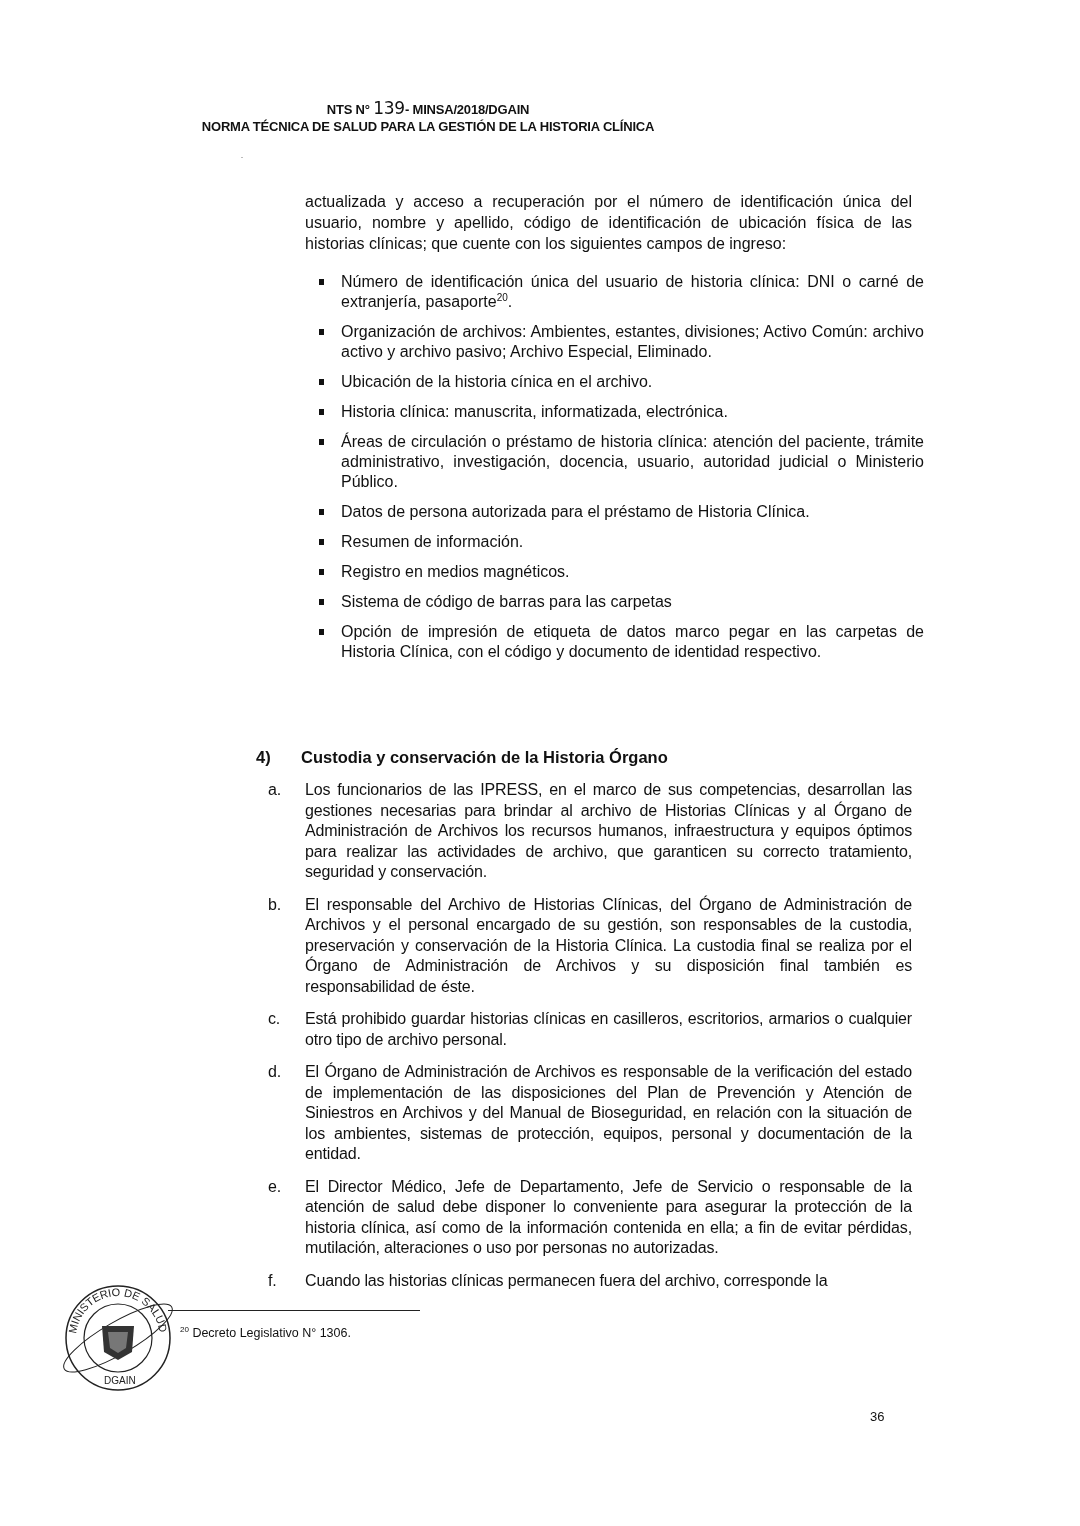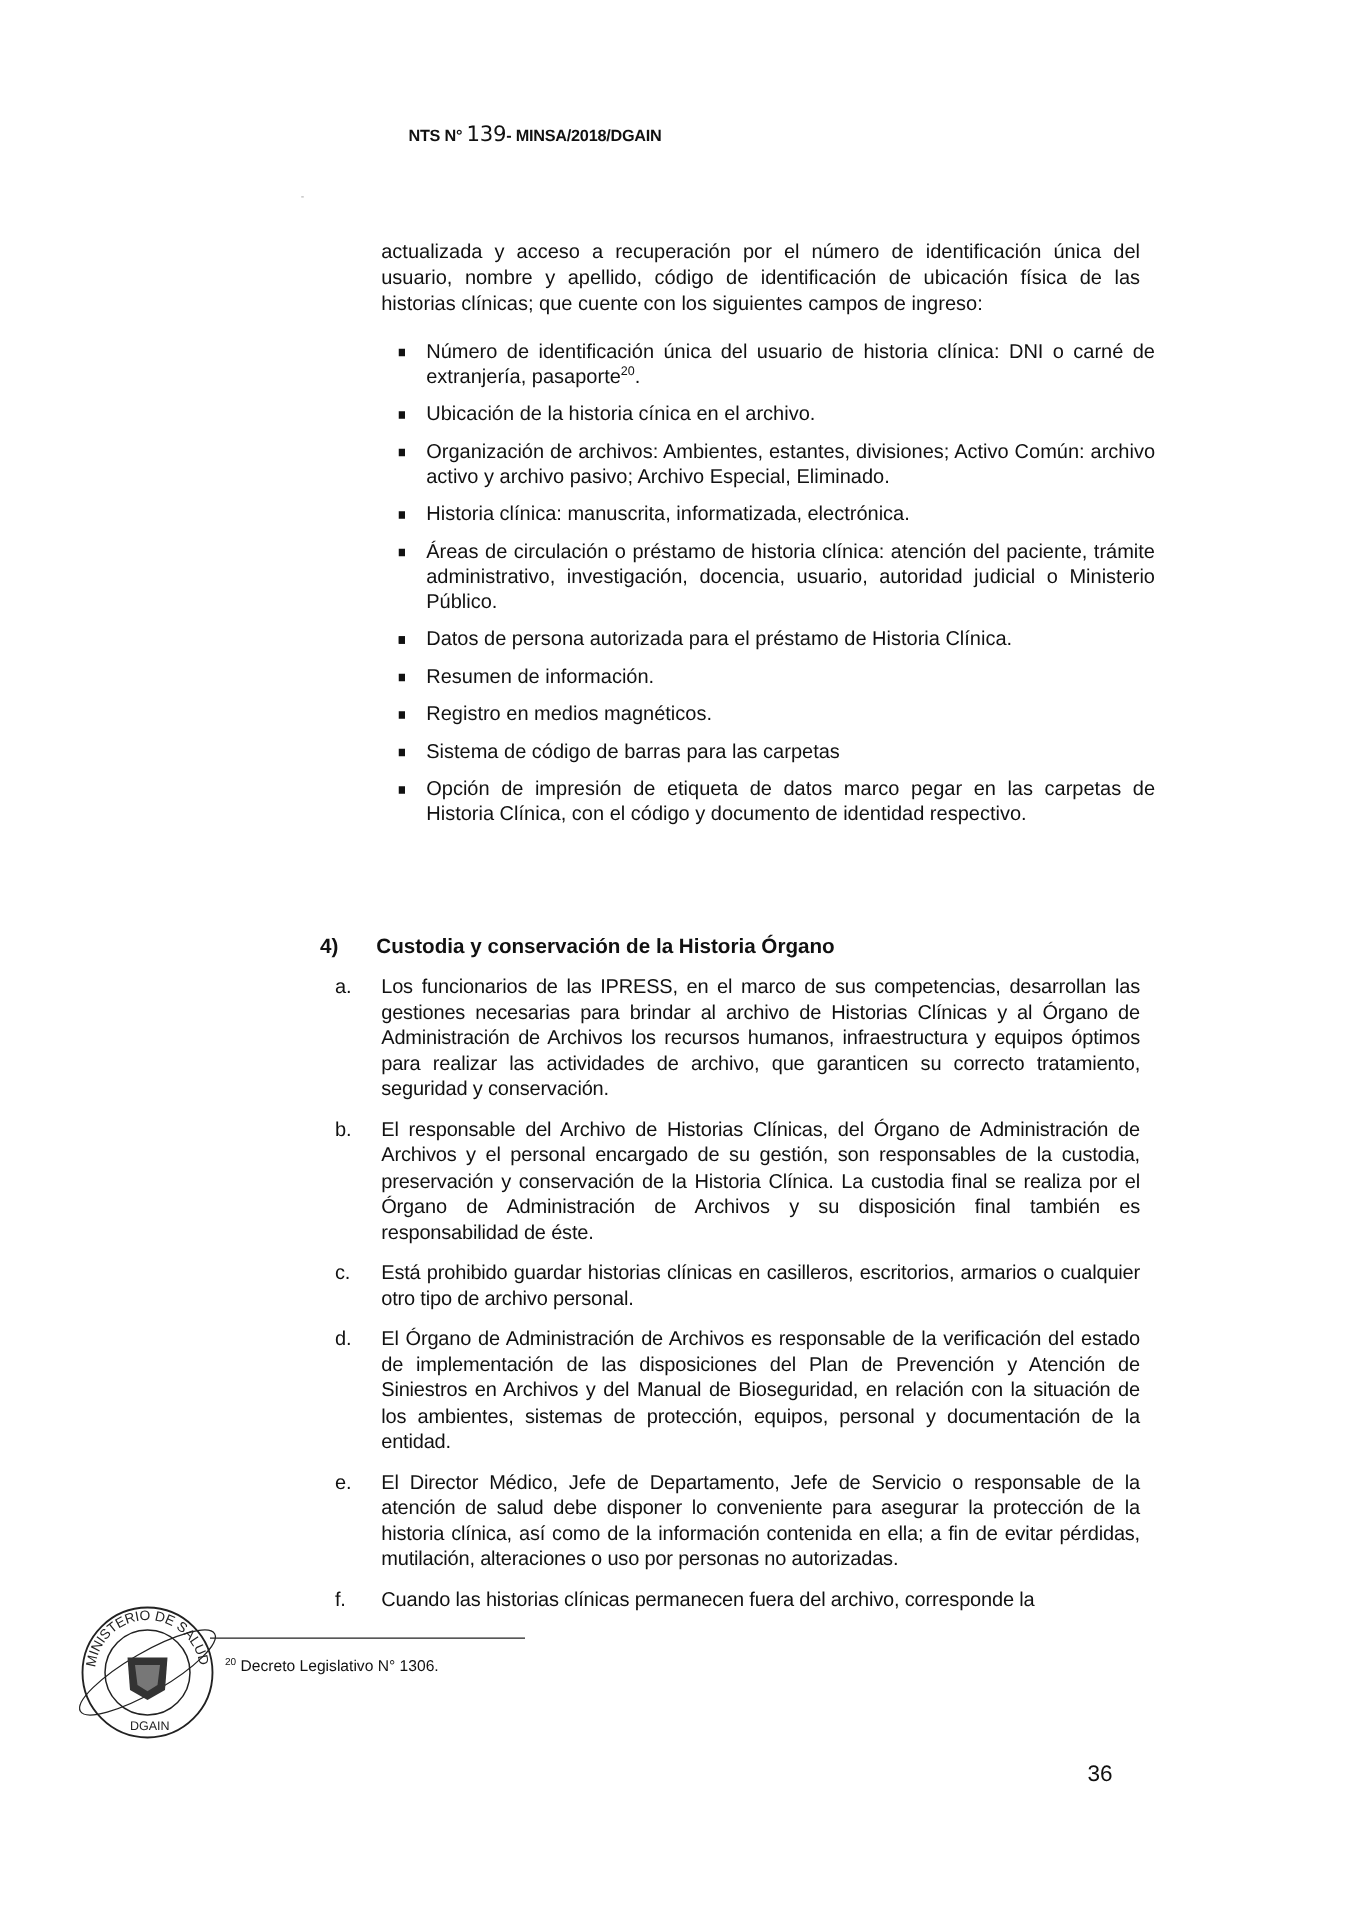--- a/index.html
+++ b/index.html
@@ -13,43 +13,44 @@
     .bullets li { position: relative; padding-left: 24px; font-size: 16px; line-height: 20px; text-align: justify; margin-bottom: 10px; }
     .bullets .bsq { position: absolute; left: 2px; top: 7px; width: 5px; height: 6px; background: #111; }
     .sec-title { position: absolute; left: 256px; top: 748px; font-weight: bold; font-size: 16.5px; }
     .sec-title .n { display: inline-block; width: 45px; }
     .items { position: absolute; left: 268px; top: 780px; width: 644px; margin: 0; padding: 0; list-style: none; }
     .items li { position: relative; padding-left: 37px; font-size: 16px; line-height: 20.5px; text-align: justify; margin-bottom: 12px; letter-spacing: -0.15px; }
     .items .lt { position: absolute; left: 0; top: 0; }
     .fn-rule { position: absolute; left: 168px; top: 1310px; width: 252px; height: 1px; background: #222; }
     .footnote { position: absolute; left: 180px; top: 1326px; font-size: 12.5px; }
     .footnote sup { font-size: 8px; }
-    .page-num { position: absolute; left: 870px; top: 1409px; font-size: 18px; }
+    .page-num { position: absolute; left: 870px; top: 1409px; font-size: 13px; }
     .seal { position: absolute; left: 58px; top: 1276px; width: 120px; height: 120px; }
     sup { font-size: 10px; line-height: 0; }
     .dot { position: absolute; left: 241px; top: 157px; width: 2px; height: 1px; background: #bbb; }
   </style>
 </head>
 <body>
 
 <div class="dot"></div>
 
 <div class="header">
   <div>
     <span>NTS N°</span>
     <span class="num">139</span><span>- MINSA/2018/DGAIN</span>
   </div>
+  <div>NORMA TÉCNICA DE SALUD PARA LA GESTIÓN DE LA HISTORIA CLÍNICA</div>
 </div>
 
 <div class="para" style="top:191px;">actualizada y acceso a recuperación por el número de identificación única del usuario, nombre y apellido, código de identificación de ubicación física de las historias clínicas; que cuente con los siguientes campos de ingreso:</div>
 
 <ul class="bullets">
   <li><span class="bsq"></span><span>Número de identificación única del usuario de historia clínica: DNI o carné de extranjería, pasaporte</span><sup>20</sup><span>.</span></li>
+  <li><span class="bsq"></span><span>Organización de archivos: Ambientes, estantes, divisiones; Activo Común: archivo activo y archivo pasivo; Archivo Especial, Eliminado.</span></li>
   <li><span class="bsq"></span><span>Ubicación de la historia cínica en el archivo.</span></li>
-  <li><span class="bsq"></span><span>Organización de archivos: Ambientes, estantes, divisiones; Activo Común: archivo activo y archivo pasivo; Archivo Especial, Eliminado.</span></li>
   <li><span class="bsq"></span><span>Historia clínica: manuscrita, informatizada, electrónica.</span></li>
   <li><span class="bsq"></span><span>Áreas de circulación o préstamo de historia clínica: atención del  paciente, trámite administrativo, investigación, docencia, usuario, autoridad judicial o Ministerio Público.</span></li>
   <li><span class="bsq"></span></li>
   <li><span class="bsq"></span><span>Datos de persona autorizada para el préstamo de Historia Clínica.</span></li>
   <li><span class="bsq"></span><span>Resumen de información.</span></li>
   <li><span class="bsq"></span><span>Registro en medios magnéticos.</span></li>
   <li><span class="bsq"></span><span>Sistema de código de barras para las carpetas</span></li>
   <li><span class="bsq"></span><span>Opción de impresión de etiqueta de datos marco pegar en las carpetas de Historia Clínica, con el código y documento de identidad respectivo.</span></li>
 </ul>
 

